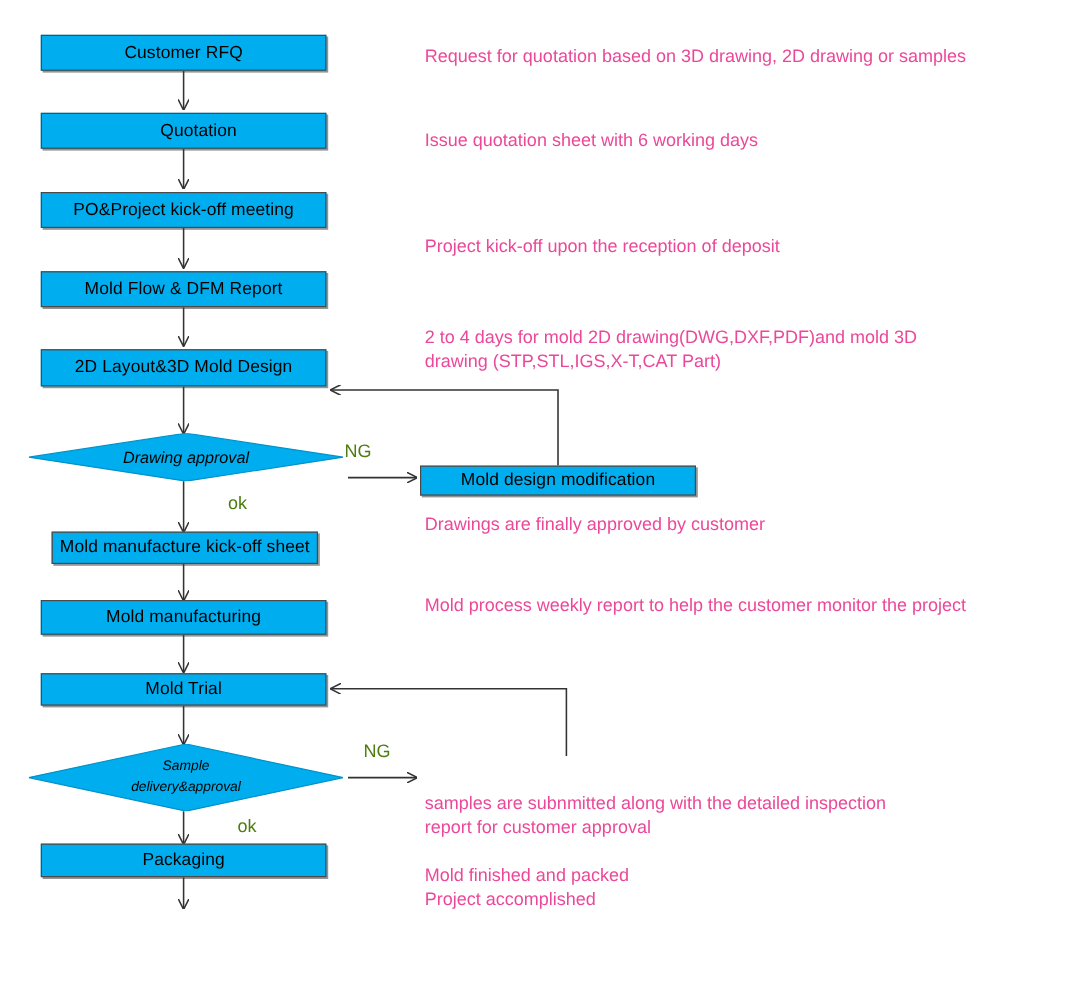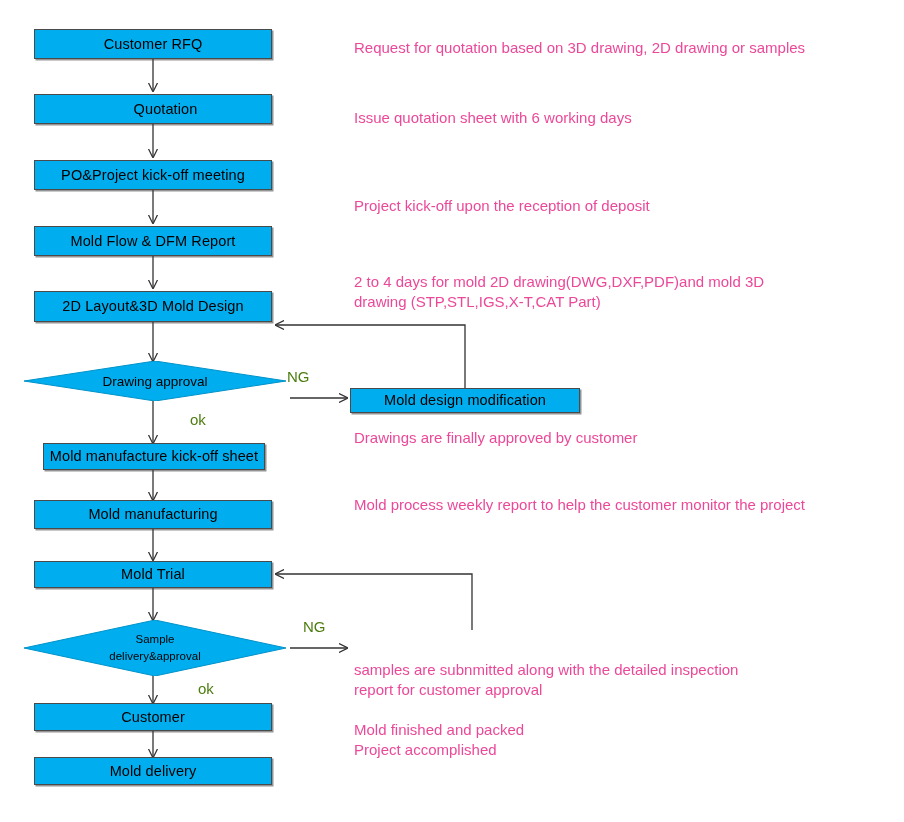--- a/index.html
+++ b/index.html
@@ -30,20 +30,21 @@
     justify-content: center;
     font-size: 14.5px;
     color: #000000;
     line-height: 1.15;
     letter-spacing: 0.1px;
     box-shadow: 1.5px 1.5px 0 rgba(60,60,60,0.55);
   }
   
   .diamond-wrap {
     position: absolute;
+    font-style: italic;
   }
   .diamond-wrap svg {
     display: block;
     position: absolute;
     left: 0;
     top: 0;
   }
   .diamond-label {
     position: absolute;
     left: 0;
@@ -170,26 +171,23 @@
     <svg width="262" height="56" viewBox="0 0 262 56">
       <polygon points="131,0 262,28 131,56 0,28" fill="#00AEEF" stroke="#0092c8" stroke-width="1"></polygon>
     </svg>
     <div class="diamond-label two-line">
       <span>Sample</span>
       <span>delivery&amp;approval</span>
     </div>
   </div>
 
   <div class="node" style="left:34px;  top:703px; width:238px; height:28px;">
-    <span>Customer</span>
-  </div>
-
-  <div class="node" style="left:34px;  top:757px; width:238px; height:28px;">
-    <span>Mold delivery</span>
-  </div>
+    <span>Packaging</span>
+  </div>
+
 
   <div class="node" style="left:350px; top:388px; width:230px; height:25px;">
     <span>Mold design modification</span>
   </div>
 
 
   <div class="edge-label" style="left:287px; top:368px;">NG</div>
   <div class="edge-label" style="left:190px; top:411px;">ok</div>
   <div class="edge-label" style="left:303px; top:618px;">NG</div>
   <div class="edge-label" style="left:198px; top:680px;">ok</div>

